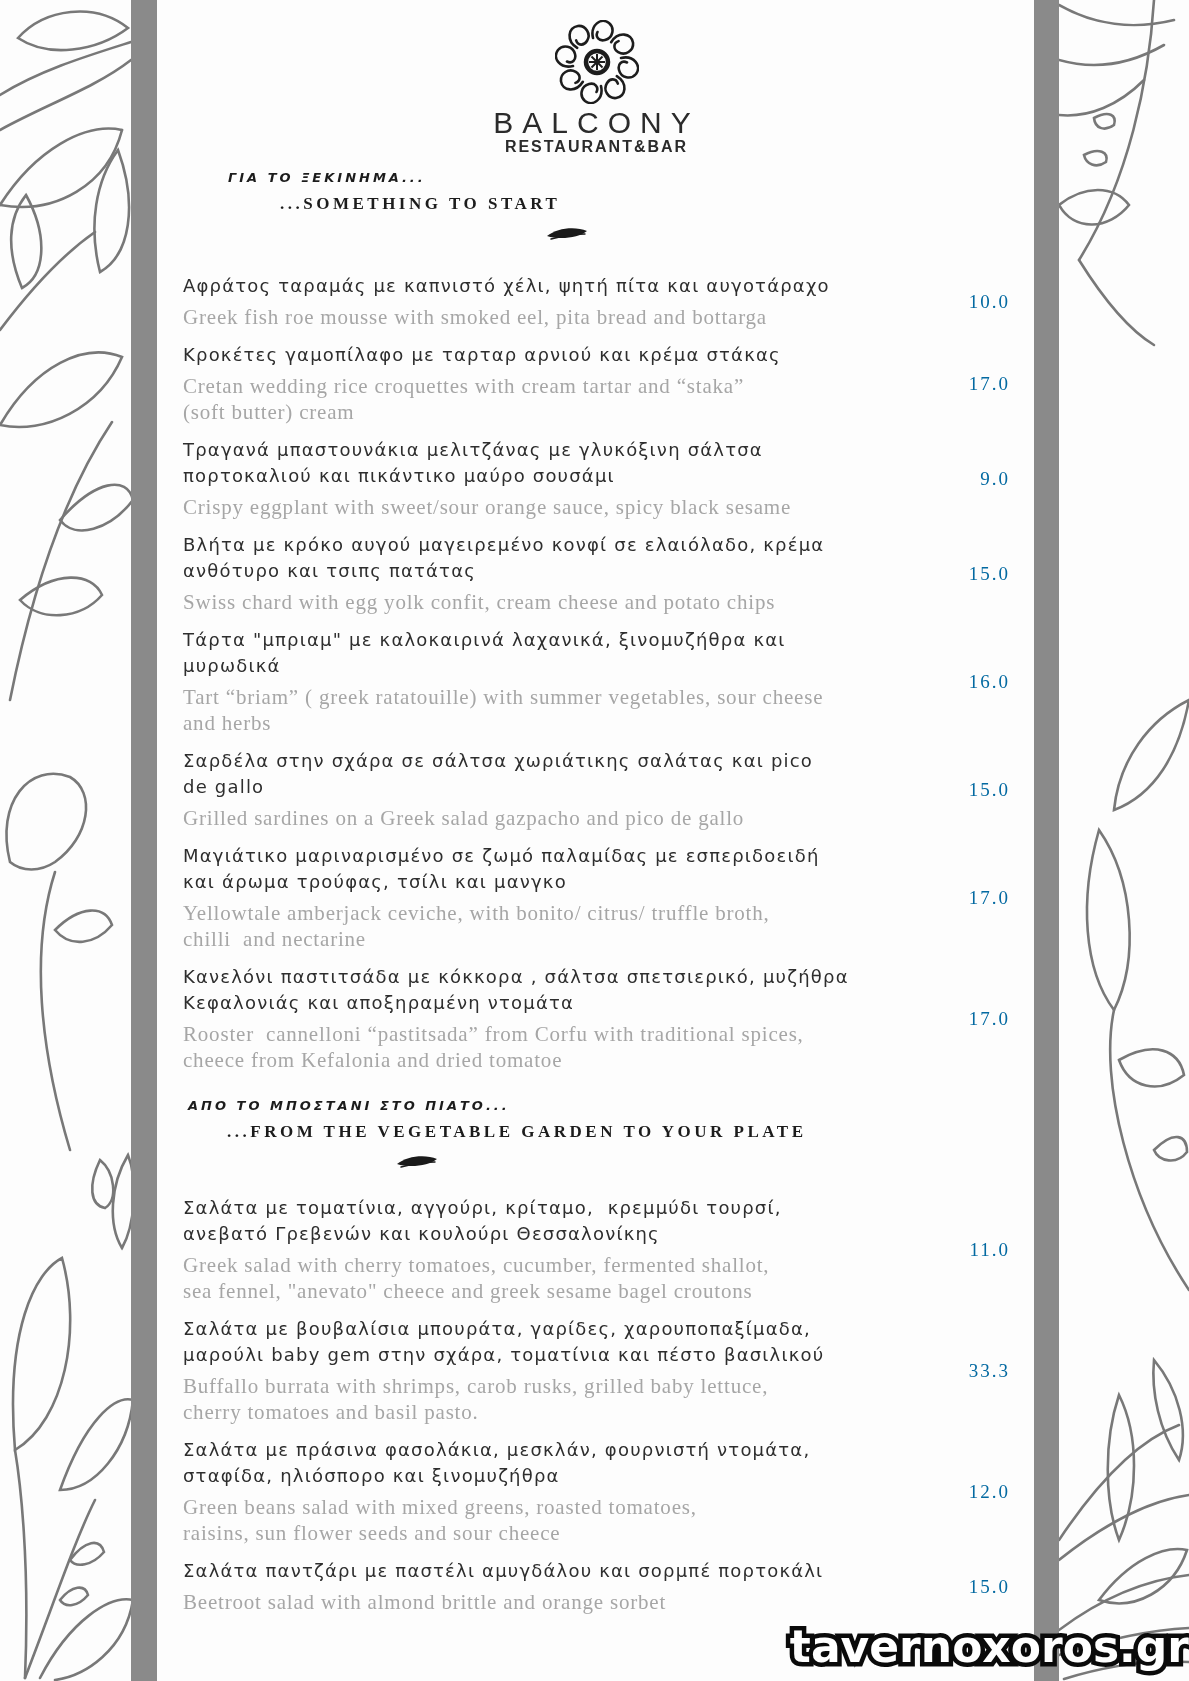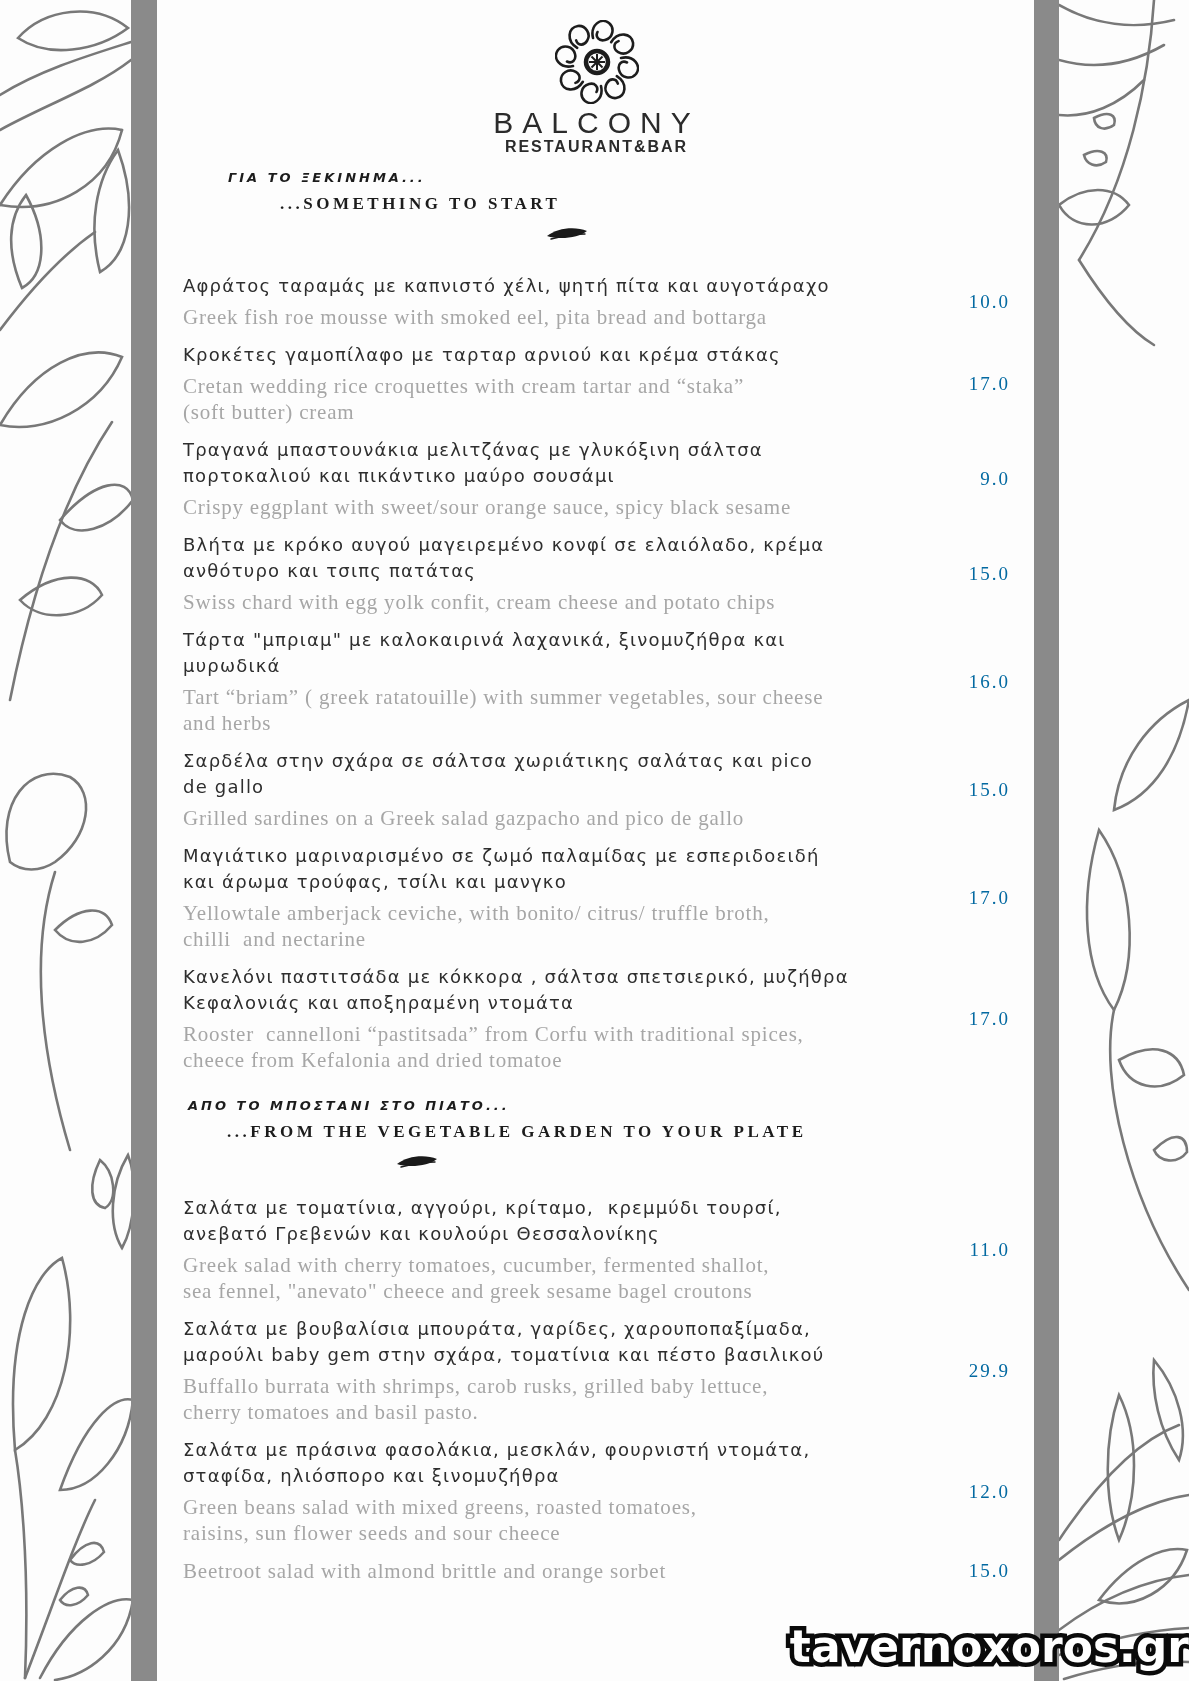--- a/index.html
+++ b/index.html
@@ -262,35 +262,36 @@
     <div class="price">11.0</div>
   </div>
 
   <div class="item">
     <div class="item-text">
       <div class="gr">Σαλάτα με βουβαλίσια μπουράτα, γαρίδες, χαρουποπαξίμαδα,
 μαρούλι baby gem στην σχάρα, τοματίνια και πέστο βασιλικού</div>
       <div class="en">Buffallo burrata with shrimps, carob rusks, grilled baby lettuce,
 cherry tomatoes and basil pasto.</div>
     </div>
-    <div class="price">29.9</div>
+    <div class="price">33.3</div>
   </div>
 
   <div class="item">
     <div class="item-text">
       <div class="gr">Σαλάτα με πράσινα φασολάκια, μεσκλάν, φουρνιστή ντομάτα,
 σταφίδα, ηλιόσπορο και ξινομυζήθρα</div>
       <div class="en">Green beans salad with mixed greens, roasted tomatoes,
 raisins, sun flower seeds and sour cheece</div>
     </div>
     <div class="price">12.0</div>
   </div>
 
   <div class="item">
     <div class="item-text">
+      <div class="gr">Σαλάτα παντζάρι με παστέλι αμυγδάλου και σορμπέ πορτοκάλι</div>
       <div class="en">Beetroot salad with almond brittle and orange sorbet</div>
     </div>
     <div class="price">15.0</div>
   </div>
 </div>
   </div>
 </div>
 </div>
 
 <div class="watermark">

